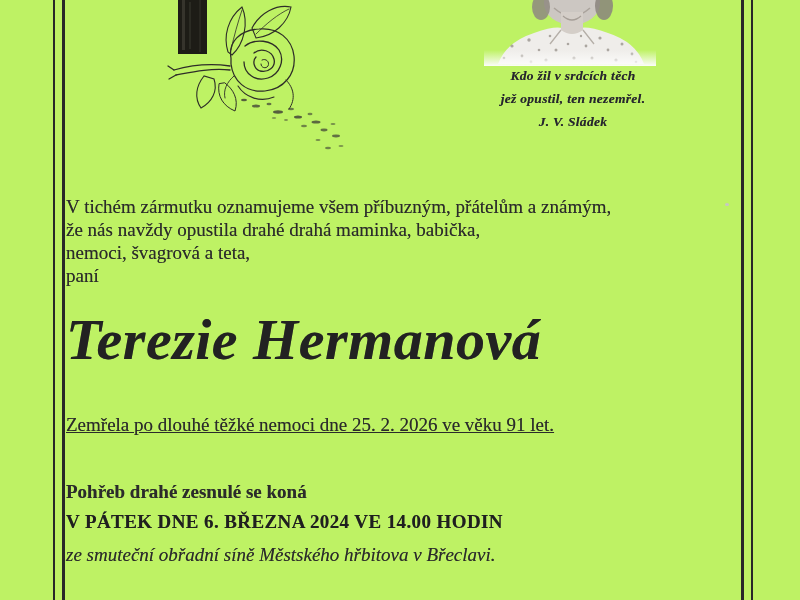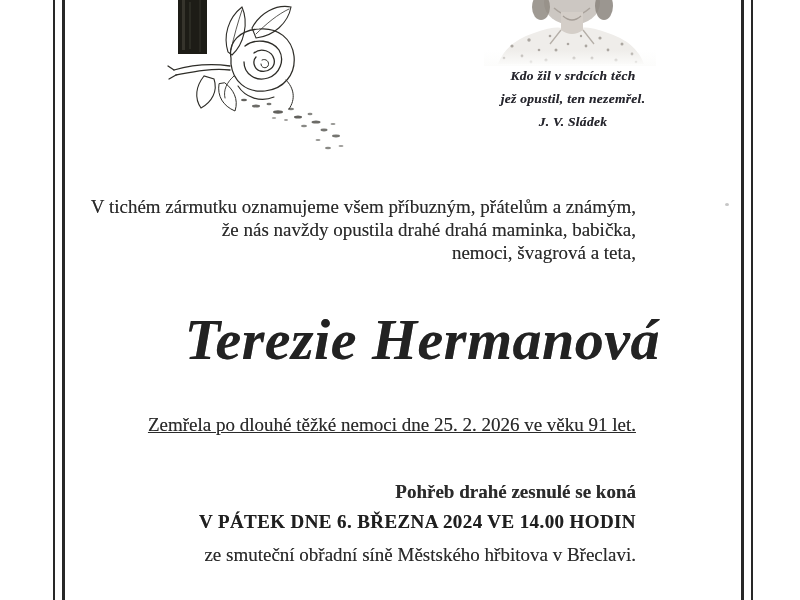--- a/index.html
+++ b/index.html
@@ -1,38 +1,38 @@
 <!DOCTYPE html>
 <html><head>
 <meta charset="utf-8">
 <style>
   html,body{margin:0;padding:0;background:#e8e8e8;}
   .page{
     position:relative;width:800px;height:600px;margin:0 auto;
-    background:#ffffff;overflow:hidden;
+    background:#bef264;overflow:hidden;
     font-family:"Liberation Serif","DejaVu Serif",serif;color:#2b2b2b;
   }
   .vline{position:absolute;top:0;bottom:0;background:#282828;}
   .bl-outer{left:53px;width:2px;}
   .bl-inner{left:62px;width:3px;}
   .br-inner{left:741px;width:3px;}
   .br-outer{left:751px;width:2px;}
 
-  .centered-block{position:absolute;left:66px;width:570px;text-align:right;}
+  .centered-block{position:absolute;left:66px;width:570px;text-align:left;}
   .scan{text-shadow:0 0 0.5px rgba(43,43,43,0.55);}
 
   .announcement{top:195px;font-size:19px;line-height:23px;}
   .deceased-name{
     top:305px;font-size:58px;line-height:70px;
-    font-weight:bold;font-style:italic;color:#222;letter-spacing:0.5px;margin-left:24px;
+    font-weight:bold;font-style:italic;color:#222;letter-spacing:0.5px;
   }
   .death-notice{top:414px;font-size:19px;text-decoration:underline;}
   .funeral-1{top:481px;font-size:19px;font-weight:bold;}
   .funeral-2{top:511px;font-size:19px;font-weight:bold;letter-spacing:0.4px;color:#1f1f1f;}
-  .funeral-3{top:544px;font-size:19px;}
+  .funeral-3{top:544px;font-size:19px;font-style:italic;}
 
   .quote{
     position:absolute;left:443px;top:64px;width:260px;text-align:center;
     font-style:italic;font-weight:bold;font-size:13.5px;line-height:23px;
     color:#26262e;letter-spacing:0.3px;
   }
   .art{position:absolute;left:128px;top:0;}
   .portrait{position:absolute;left:484px;top:0;}
   .speck{position:absolute;left:725px;top:203px;width:4px;height:3px;
     background:#c6c6c6;border-radius:50%;}
@@ -144,20 +144,21 @@
   <div class="quote scan">
     <div>Kdo žil v srdcích těch</div>
     <div>jež opustil, ten nezemřel.</div>
     <div>J. V. Sládek</div>
   </div>
 
   <div class="centered-block announcement scan">
     <div>V tichém zármutku oznamujeme všem příbuzným, přátelům a známým,</div>
     <div>že nás navždy opustila drahé drahá maminka, babička,</div>
     <div>nemoci, švagrová a teta,</div>
+    <div>paní</div>
   </div>
 
   <div class="centered-block deceased-name scan">Terezie Hermanová</div>
 
   <div class="centered-block death-notice scan">Zemřela po dlouhé těžké nemoci dne 25. 2. 2026 ve věku 91 let.</div>
 
   <div class="centered-block funeral-1 scan">Pohřeb drahé zesnulé se koná</div>
   <div class="centered-block funeral-2 scan">V PÁTEK DNE 6. BŘEZNA 2024 VE 14.00 HODIN</div>
   <div class="centered-block funeral-3 scan">ze smuteční obřadní síně Městského hřbitova v Břeclavi.</div>
 

